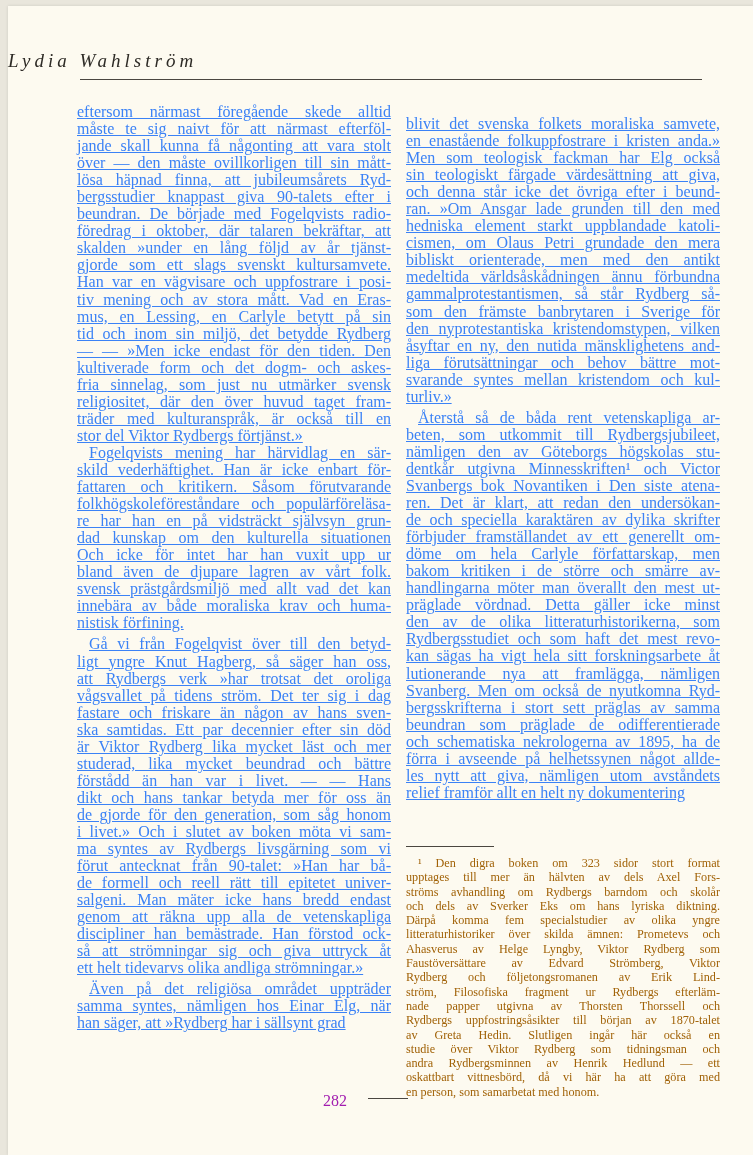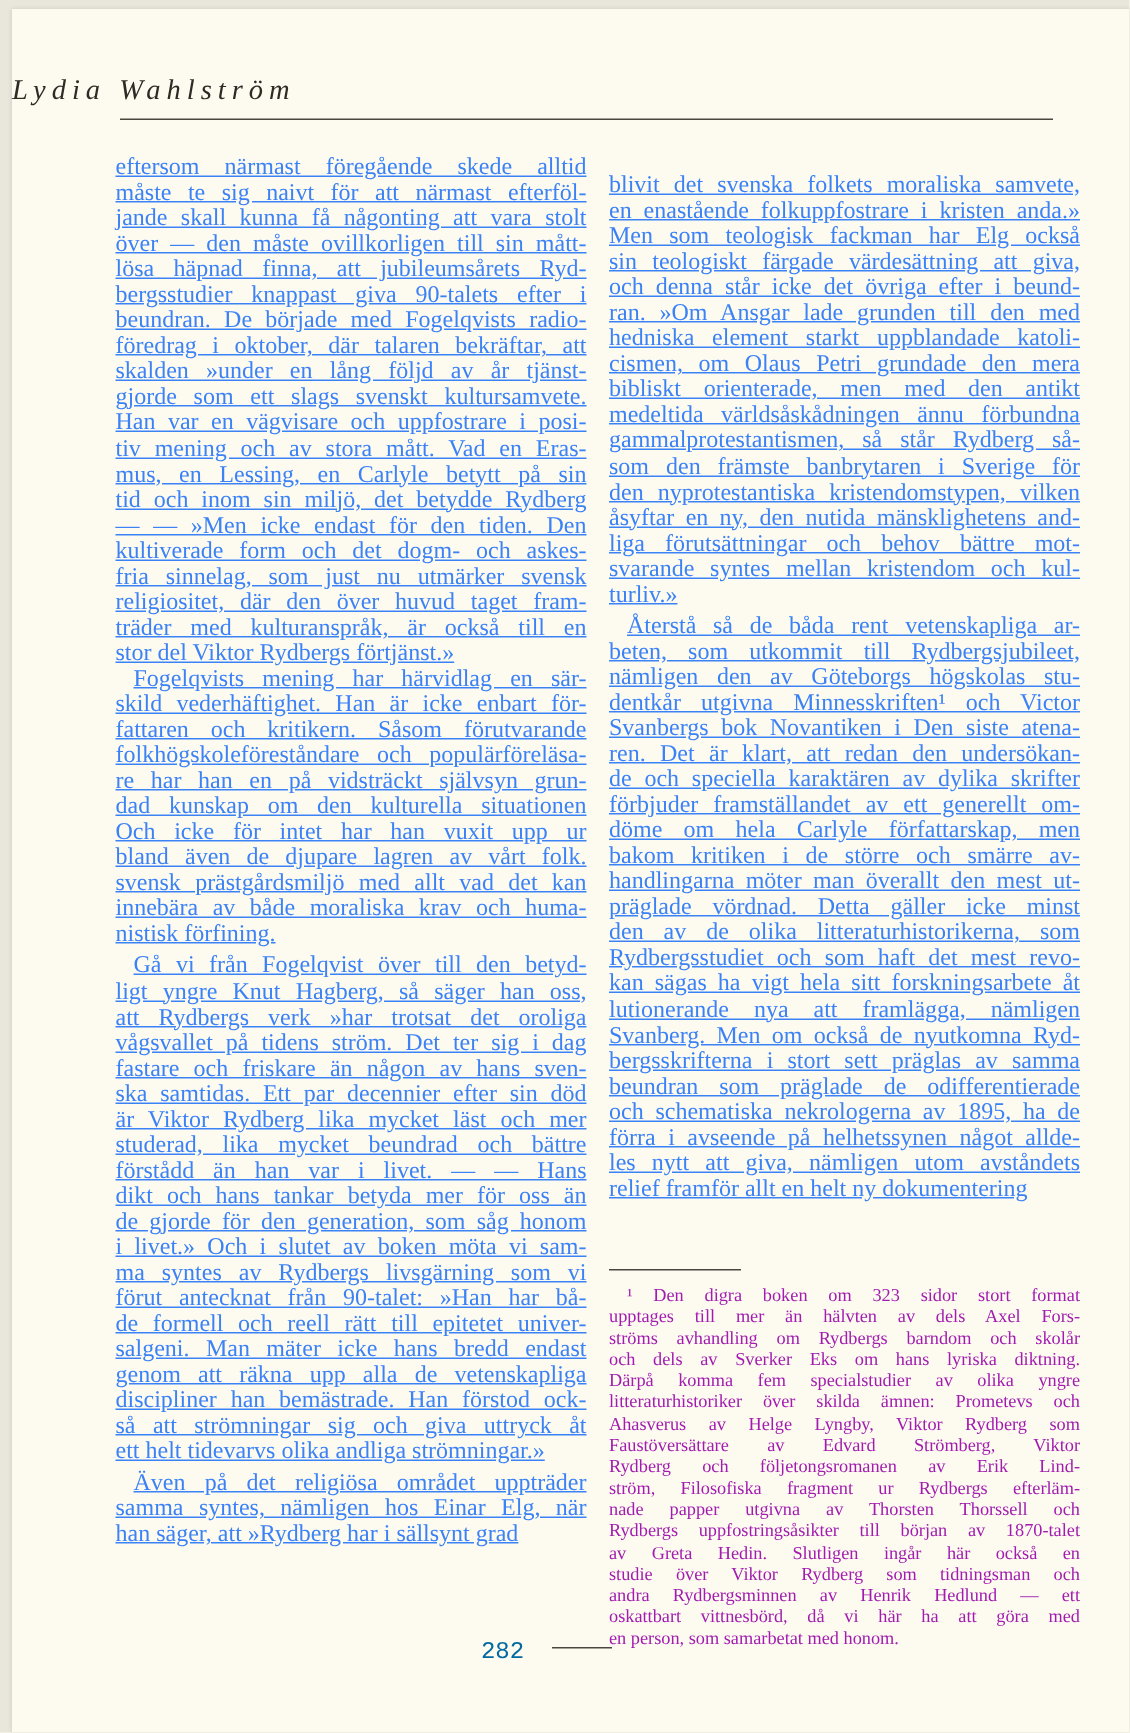--- a/index.html
+++ b/index.html
@@ -30,27 +30,27 @@
   .col.left { left: 69px; }
   .col.right { left: 398px; margin-top: 12px; }
   .ln { display: block; text-align: justify; text-align-last: justify; white-space: nowrap; height: 17.05px; }
   .ln.last { text-align-last: left; }
   .ln.indent { text-indent: 12px; }
   .ln.gap { margin-top: 4px; }
   .fn-rule { position: absolute; left: 398px; top: 840px; width: 88px; height: 1px; background: #4a4640; }
   .footnotes {
     position: absolute; left: 398px; top: 850px; width: 314px;
     font-family: "Liberation Serif", serif;
-    font-size: 12.2px; line-height: 14.3px; color: #a21caf;
+    font-size: 12.2px; line-height: 14.3px; color: #a16207;
   }
   .footnotes .ln { height: 14.3px; }
   .page-rule { position: absolute; left: 360px; width: 40px; top: 1092px; height: 1px; background: #4a4640; }
   .page-number {
     position: absolute; left: 0; width: 670px; top: 1092px; text-align: center;
-    font-family: Liberation Mono, monospace; font-size: 16px; color: #0369a1;
+    font-family: Liberation Serif, serif; font-size: 16px; color: #a21caf;
   }
 </style>
 </head>
 <body>
 
 <div class="page">
   <div class="running-head">Lydia Wahlström</div>
   <div class="head-rule"></div>
 
   <div class="col left" id="left-col">

